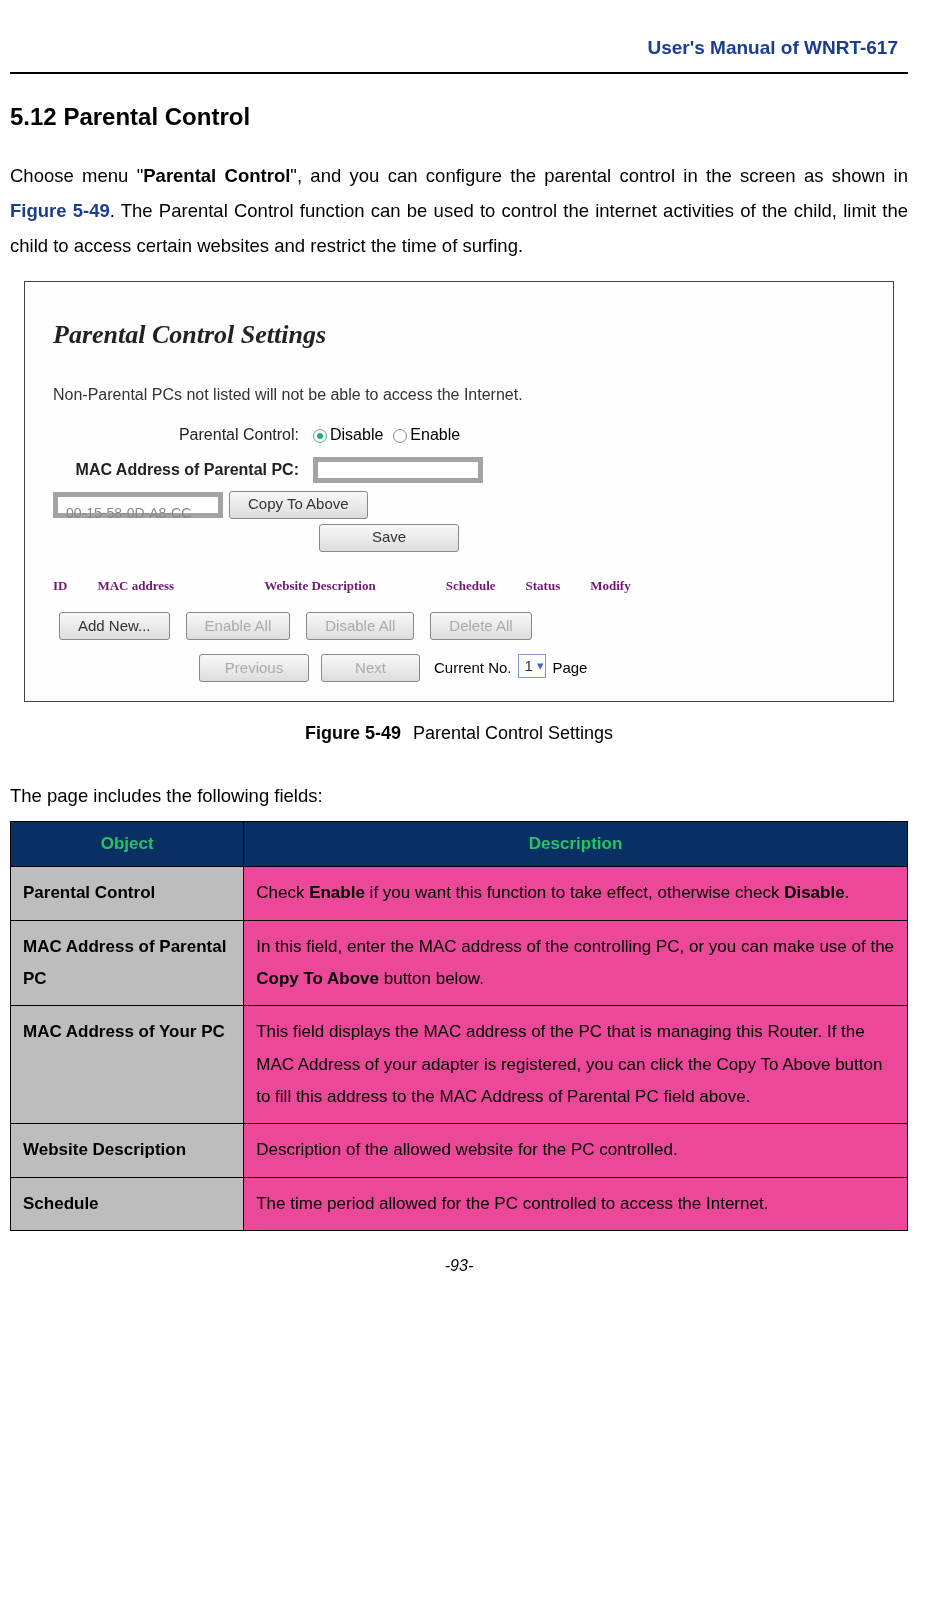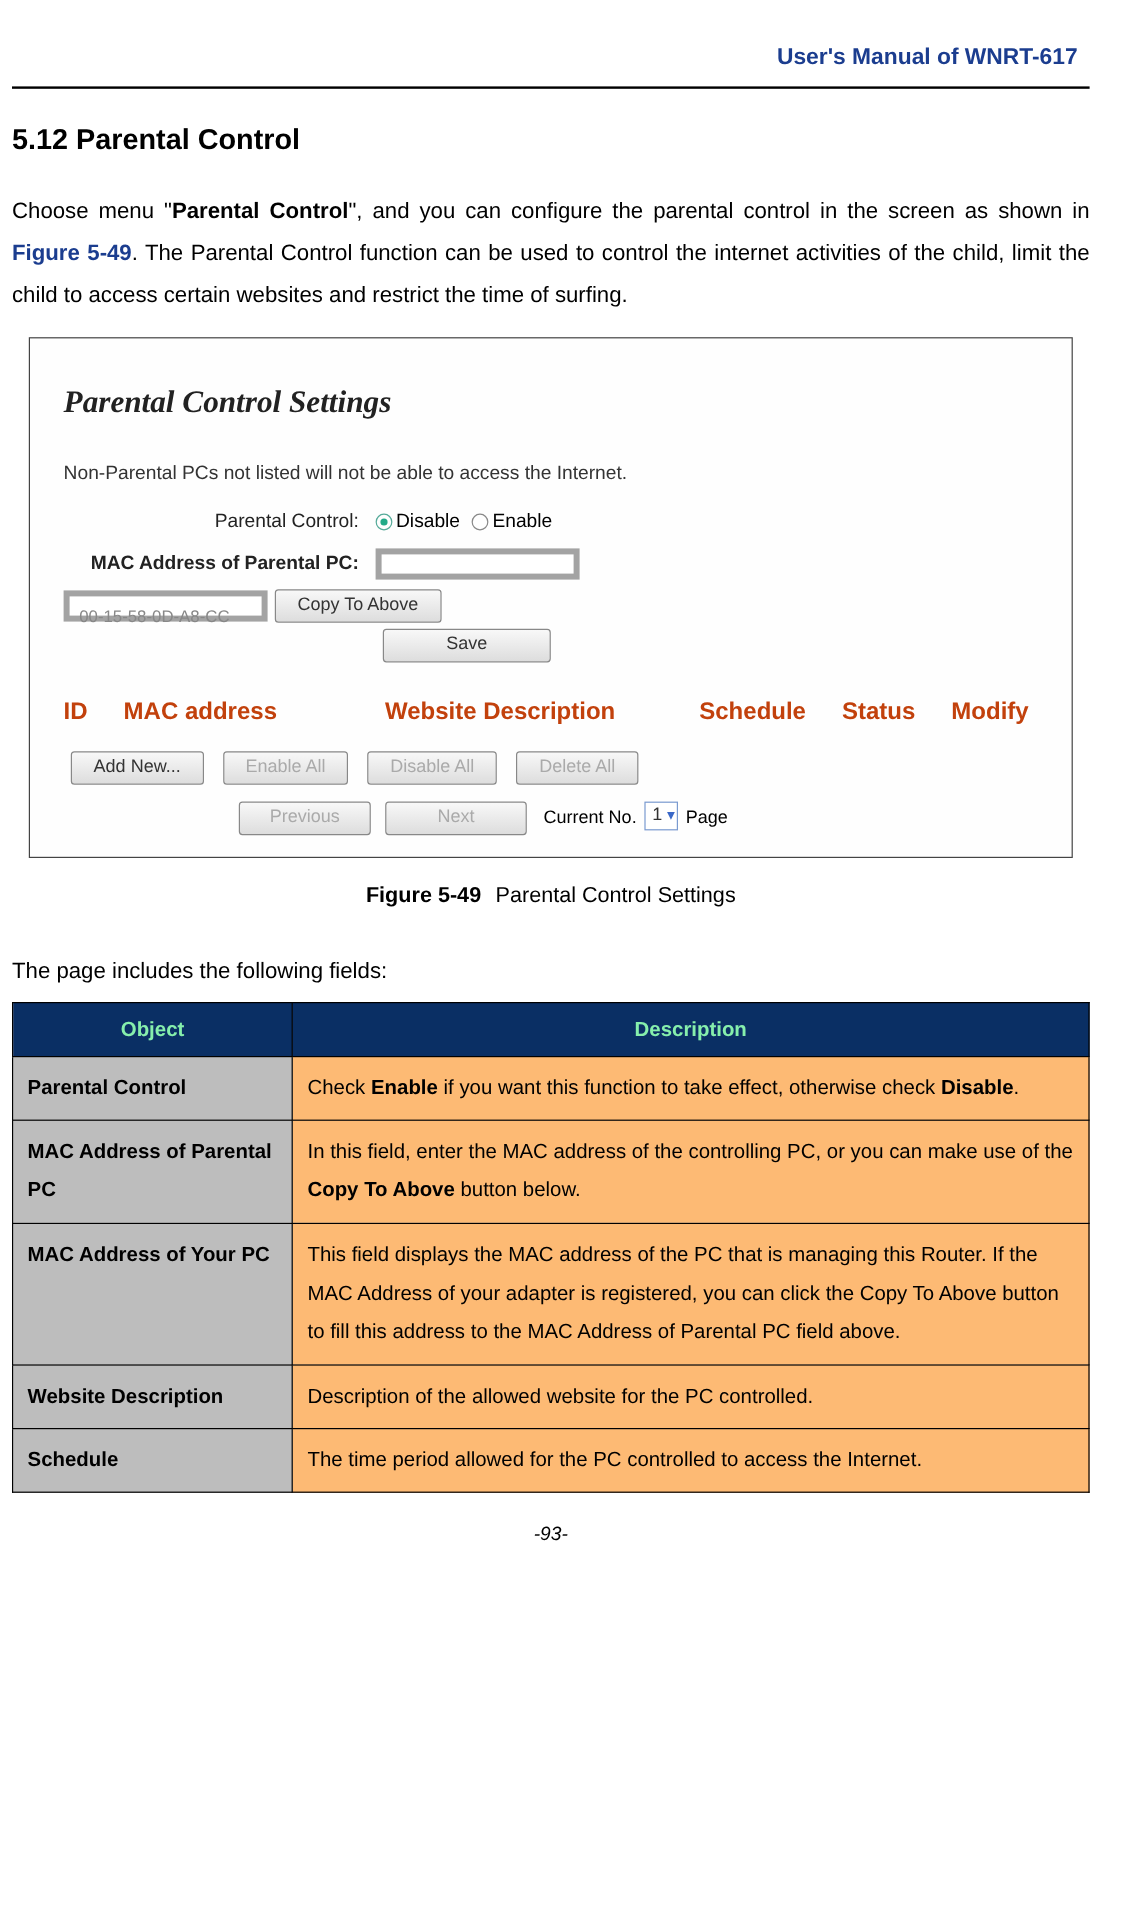--- a/index.html
+++ b/index.html
@@ -84,48 +84,48 @@
       display:inline-block; border:5px solid #a3a3a3; background:#fff; height:26px; width:170px; padding:3px 8px; font-size:14px; color:#888;
     }
     .ui-btn {
       display:inline-flex; align-items:center; justify-content:center;
       border:1px solid #888; background:linear-gradient(#f8f8f8,#ddd);
       color:#333; height:28px; padding:0 18px; border-radius:3px;
       font-size:15px; margin-left:6px;
     }
     .ui-btn.disabled { color:#aaa; }
     .table-header-row {
-      display:flex; font-weight:bold; font-size:20px; gap:30px;
-      margin-top:22px; margin-bottom:8px; color:#c2410c;
+      display:flex; font-weight:bold; font-size:13px; gap:30px;
+      margin-top:22px; margin-bottom:8px; color:#701a75;font-family:Liberation Serif, serif;
     }
     .bottom-bar { display:flex; align-items:center; gap:10px; margin-top:14px; padding-left:20px; }
     .nav-row { display:flex; align-items:flex-start; gap:6px; margin-top:14px; padding-left:140px; font-size:15px; }
     .combo {
       display:inline-flex; align-items:center; border:1px solid #7a9ad0; height:24px; padding:0 2px 0 6px; background:#fff; color:#333;
     }
     .combo .chev { color:#3a68c8; margin-left:4px; font-size:13px; }
 
     .figure-caption {
       text-align:center; font-size:18px; margin:14px 0 28px 0;
     }
     .figure-caption .fc-bold { font-weight:bold; margin-right:12px; }
 
     .fields-intro { font-size:18.5px; margin:12px 0 8px 0; }
 
     table.desc-table {
       width:100%; border-collapse:collapse; font-size:17px;
     }
     table.desc-table th {
-      background:#0a2f64; color:#86efac; font-weight:bold; padding:6px 10px; border:1px solid #000;
+      background:#0a2f64; color:#22c55e; font-weight:bold; padding:6px 10px; border:1px solid #000;
     }
     table.desc-table td {
       border:1px solid #000; padding:10px 12px; vertical-align:top; line-height:1.9;
     }
     table.desc-table td.obj { background:#bdbdbd; font-weight:bold; width:26%; }
-    table.desc-table td.desc { background:#fdba74; }
+    table.desc-table td.desc { background:#ec4899; }
 
     .page-num { text-align:center; font-size:16px; margin-top:20px;font-style:italic; }
   </style>
 </head>
 <body>
 
 <div class="header-right">User's  Manual  of  WNRT-617</div>
 <hr class="hr-top">
 
 <h2 class="section-title">5.12  Parental Control</h2>
@@ -172,21 +172,21 @@
 
   <div class="bottom-bar" style="padding-left:0">
     <span class="ui-btn">Add New...</span>
     <span class="ui-btn disabled">Enable All</span>
     <span class="ui-btn disabled">Disable All</span>
     <span class="ui-btn disabled">Delete All</span>
   </div>
 
   <div class="nav-row">
     <span class="ui-btn disabled" style="width:110px">Previous</span>
-    <span class="ui-btn disabled" style="width:118px">Next</span>
+    <span class="ui-btn disabled" style="width:99px">Next</span>
     <span style="margin-left:8px">Current No.</span>
     <span class="combo">
       <span>1</span>
       <span class="chev">▾</span>
     </span>
     <span>Page</span>
   </div>
 </div>
 
 <div class="figure-caption">

